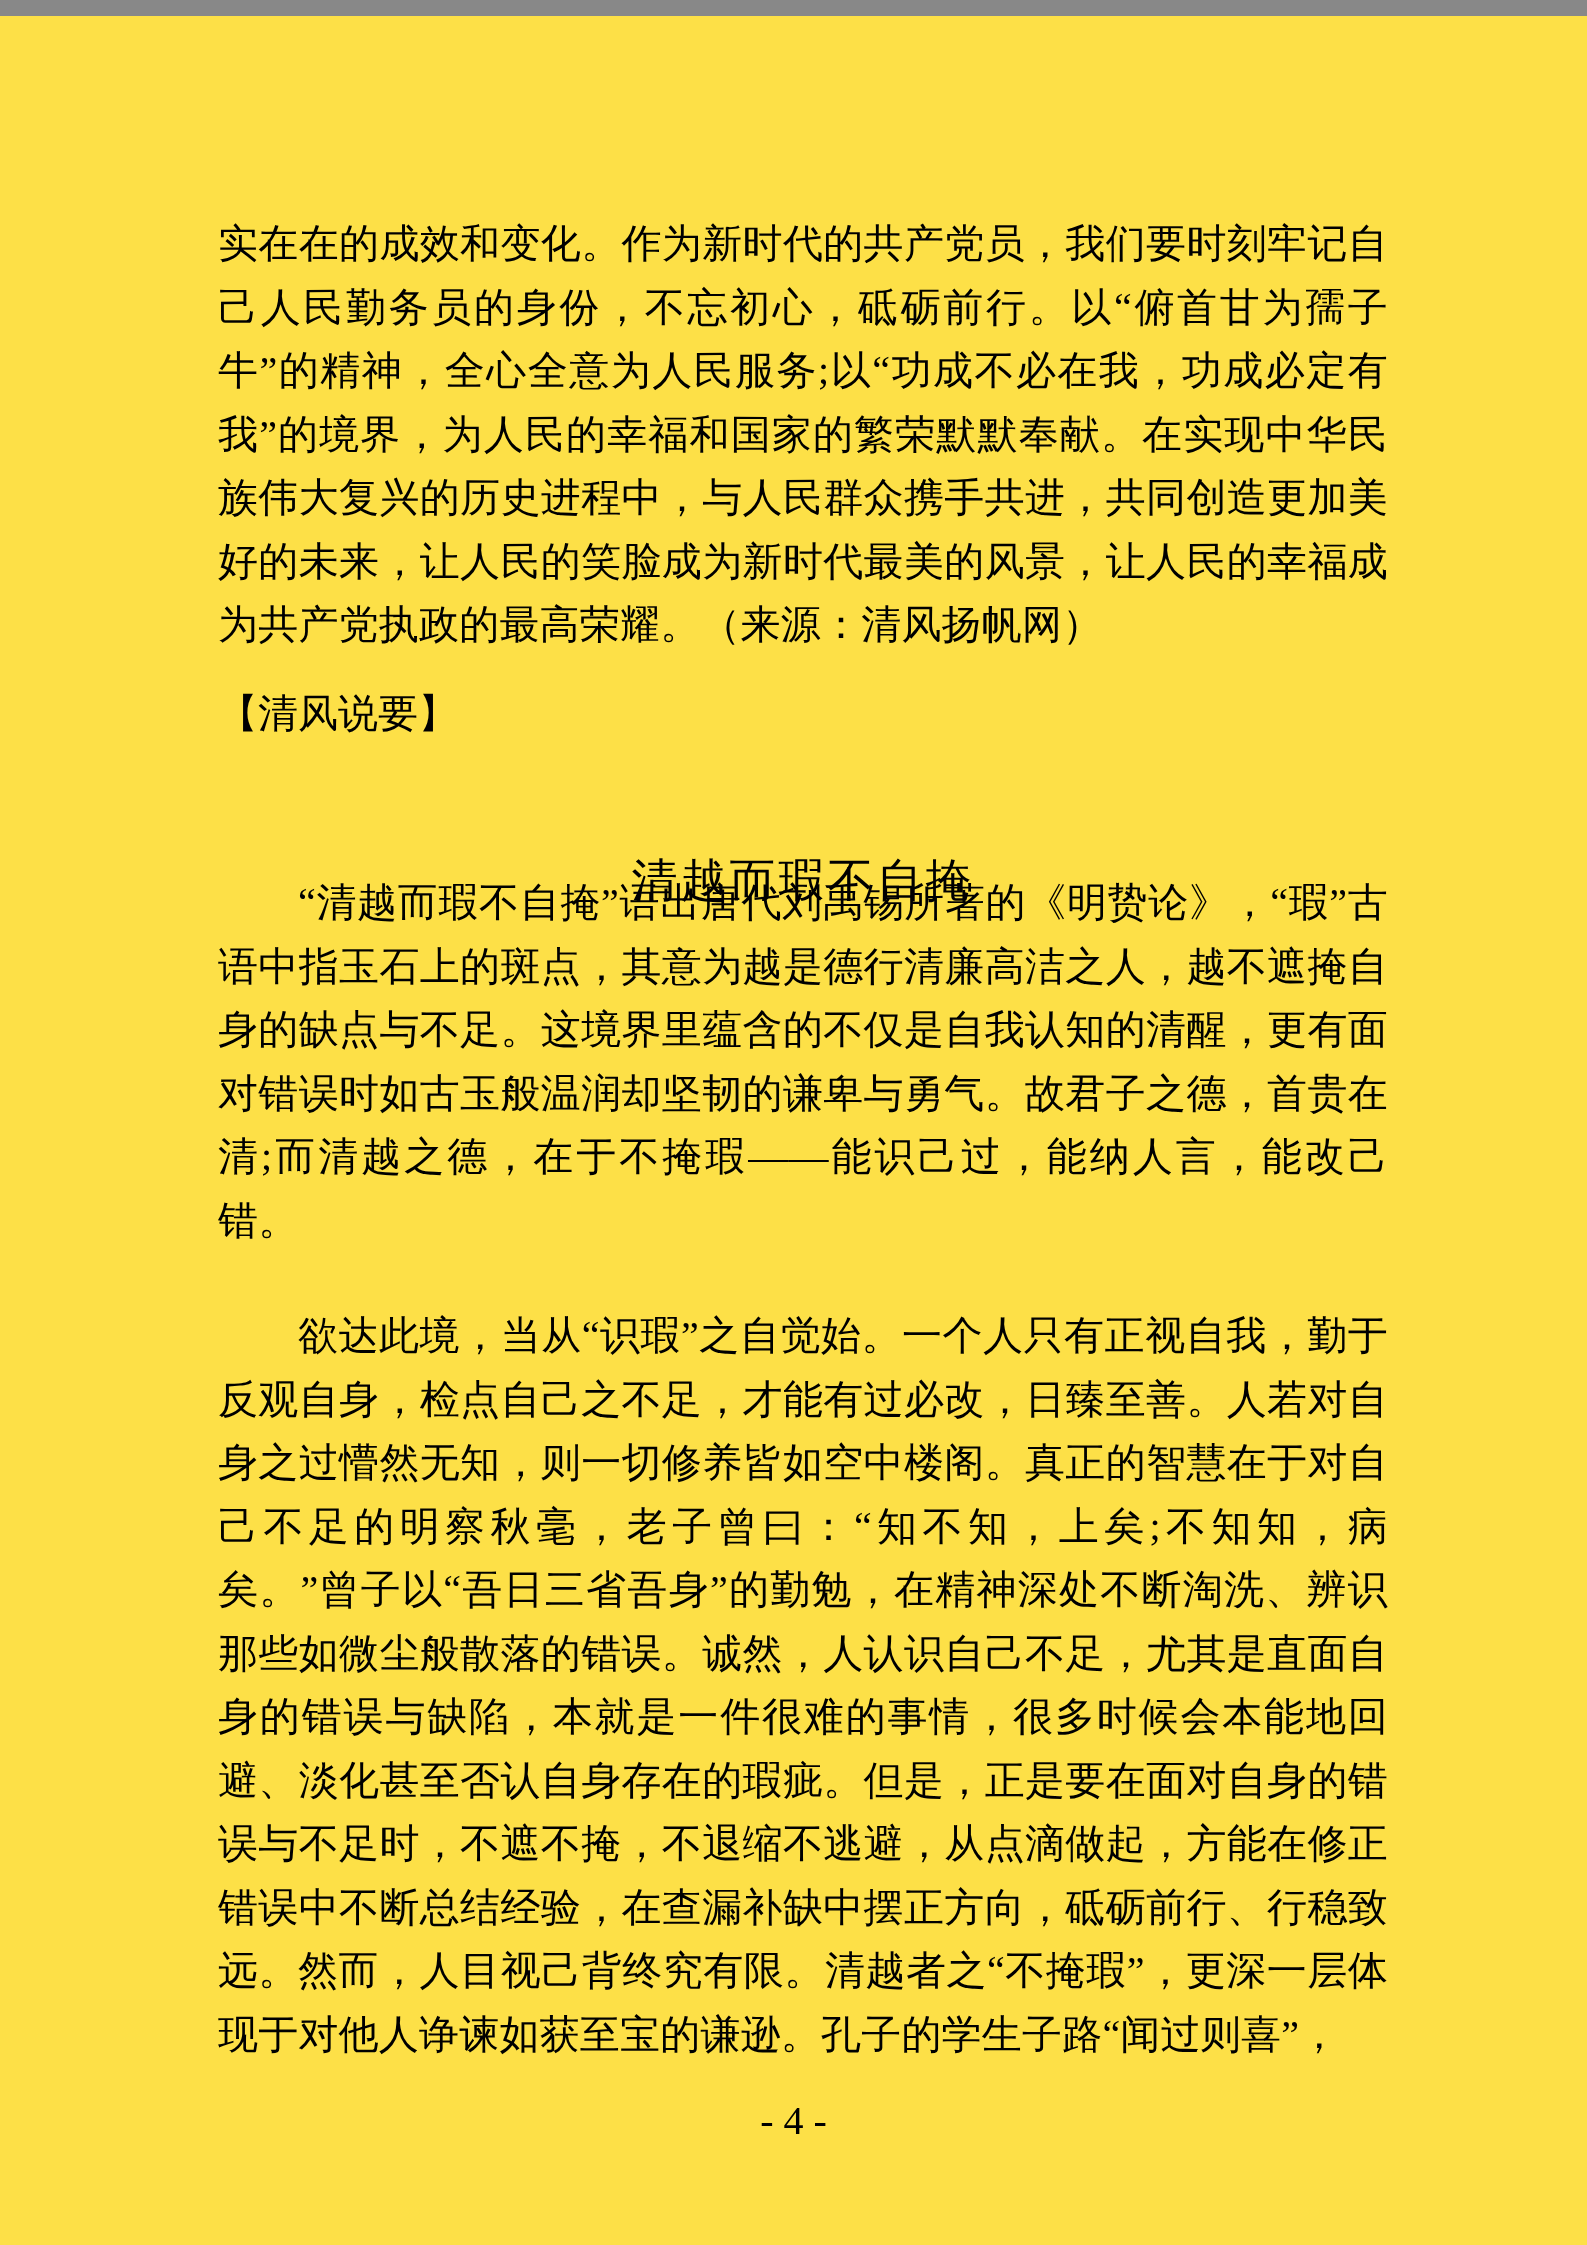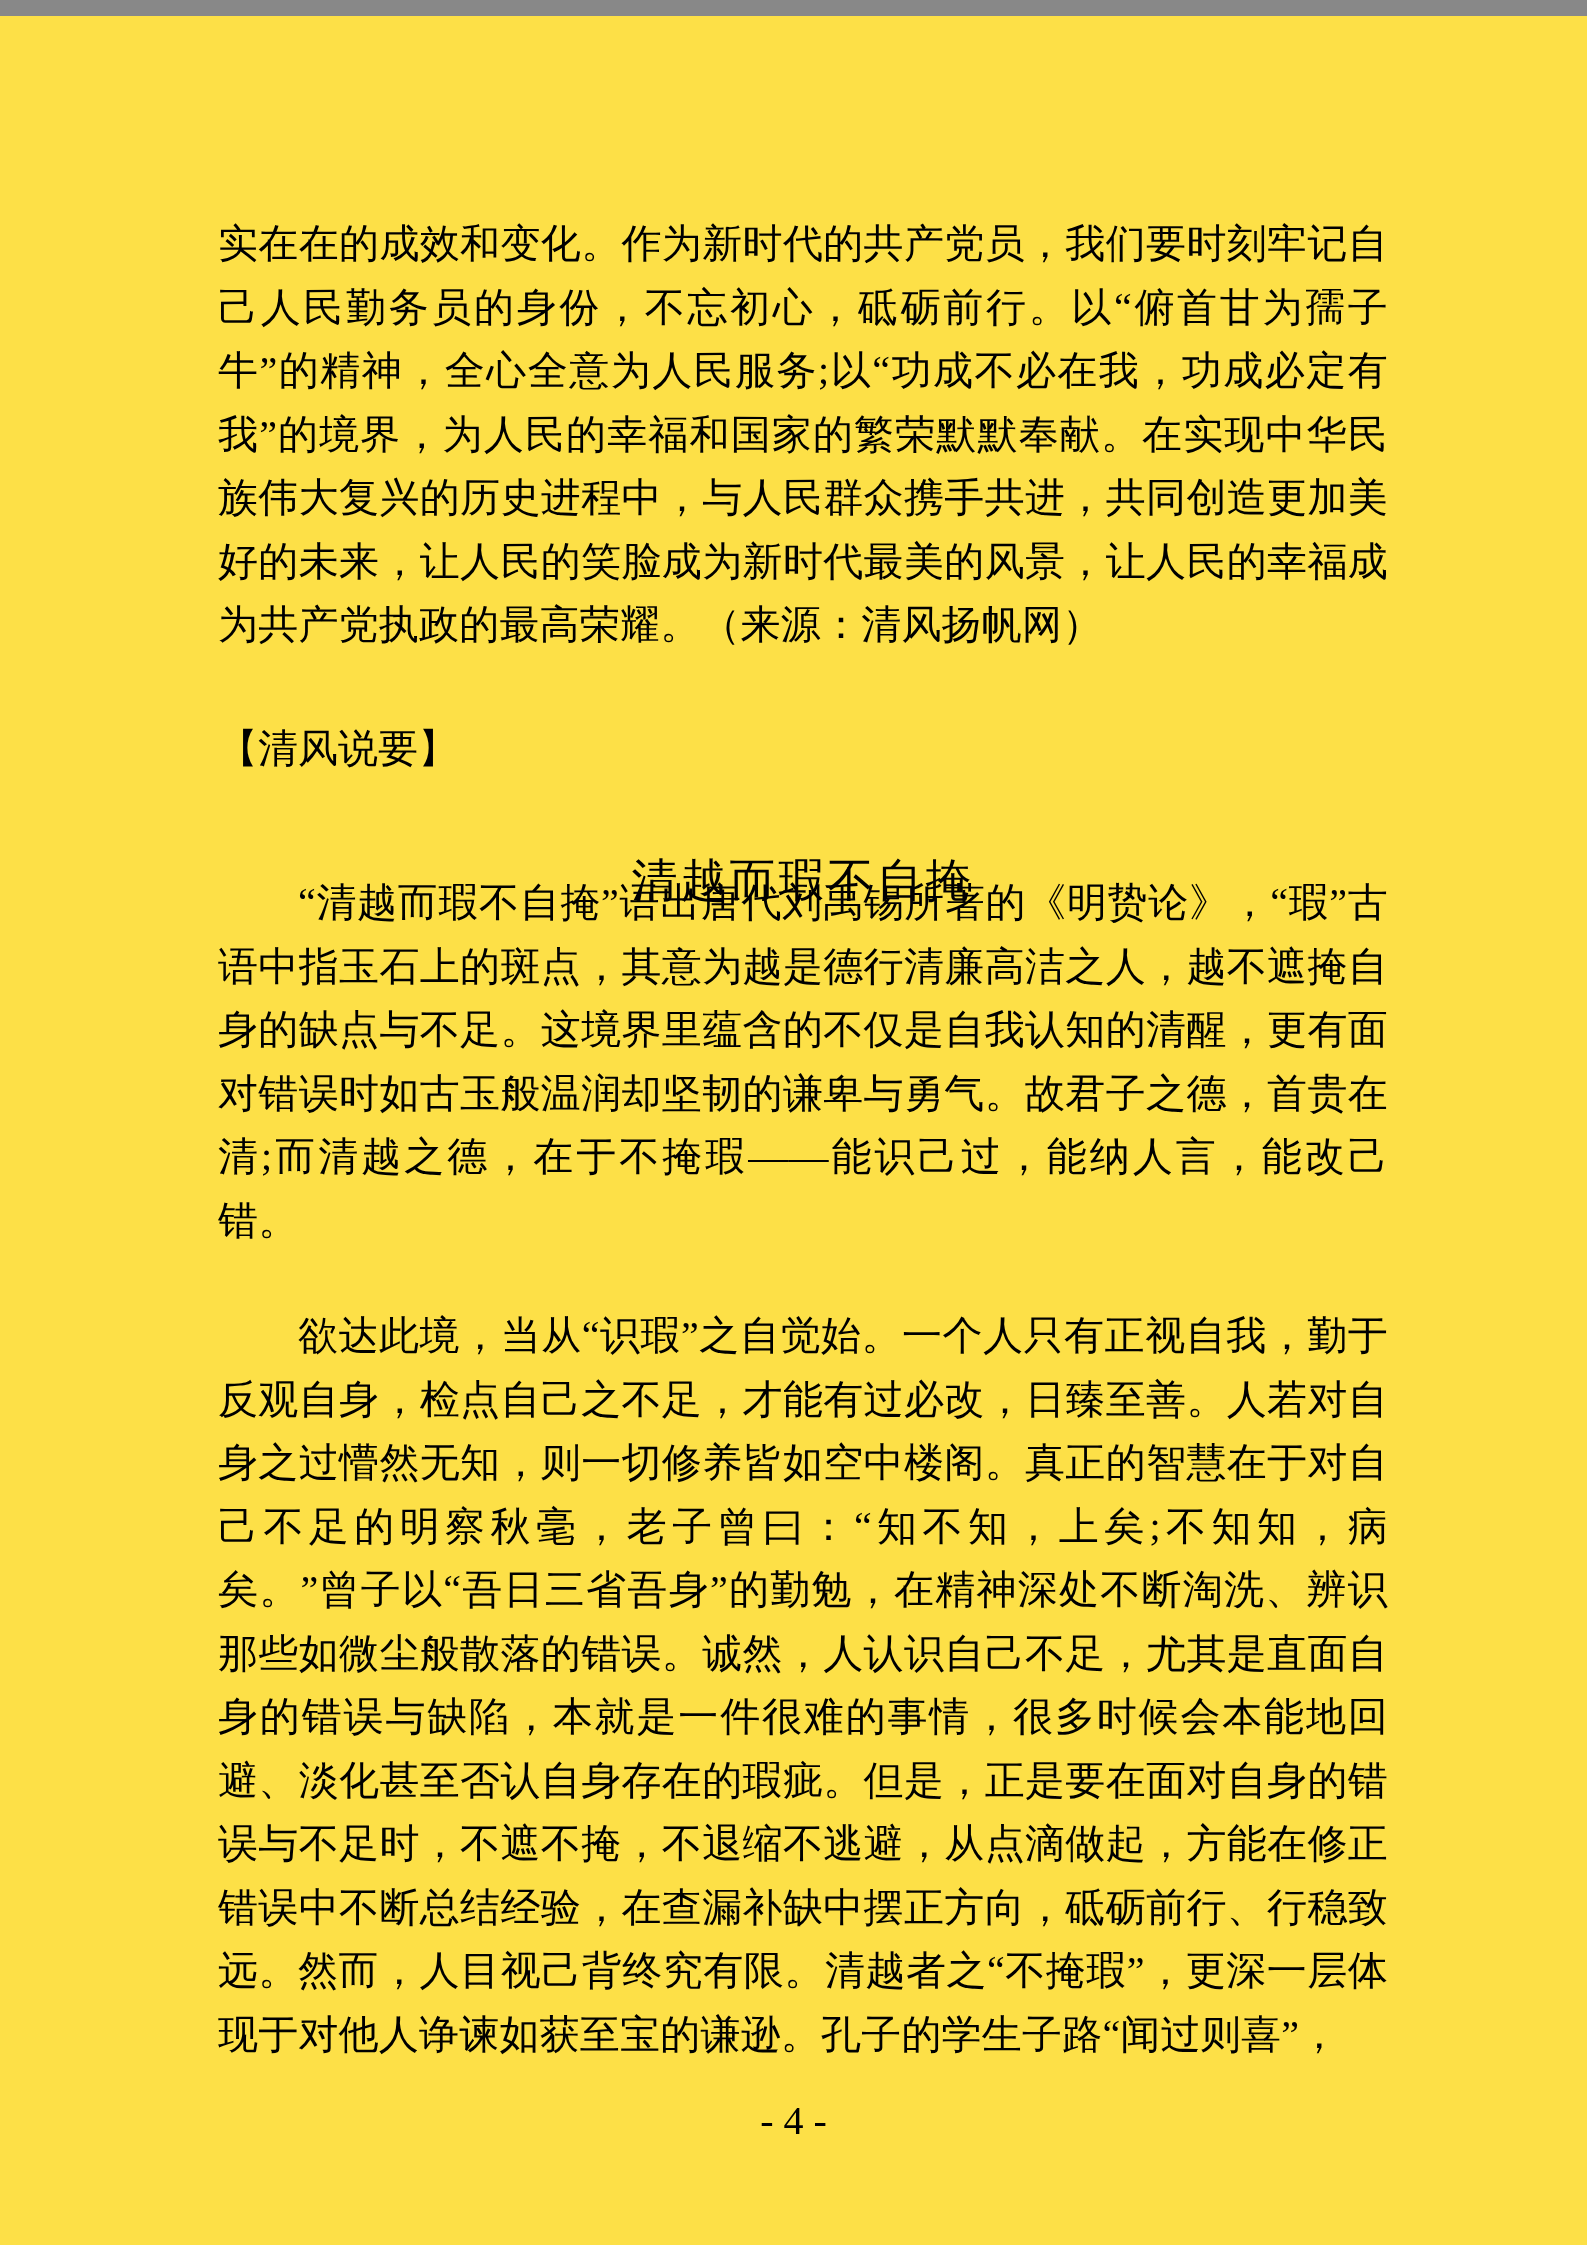--- a/index.html
+++ b/index.html
@@ -55,21 +55,21 @@
     text-align: center;
   }
 </style>
 </head>
 <body>
 
 <div class="sheet">
 
   <p class="block body-par" style="top: 196px;">实在在的成效和变化。作为新时代的共产党员，我们要时刻牢记自己人民勤务员的身份，不忘初心，砥砺前行。以“俯首甘为孺子牛”的精神，全心全意为人民服务;以“功成不必在我，功成必定有我”的境界，为人民的幸福和国家的繁荣默默奉献。在实现中华民族伟大复兴的历史进程中，与人民群众携手共进，共同创造更加美好的未来，让人民的笑脸成为新时代最美的风景，让人民的幸福成为共产党执政的最高荣耀。（来源：清风扬帆网）</p>
 
-  <p class="block section-label" style="top: 701px;">【清风说要】</p>
+  <p class="block section-label" style="top: 666px;">【清风说要】</p>
 
   <h1 class="block article-title" style="top: 823px;">清越而瑕不自掩</h1>
 
   <p class="block body-par indent" style="top: 855px;">“清越而瑕不自掩”语出唐代刘禹锡所著的《明贽论》，“瑕”古语中指玉石上的斑点，其意为越是德行清廉高洁之人，越不遮掩自身的缺点与不足。这境界里蕴含的不仅是自我认知的清醒，更有面对错误时如古玉般温润却坚韧的谦卑与勇气。故君子之德，首贵在清;而清越之德，在于不掩瑕——能识己过，能纳人言，能改己错。</p>
 
   <p class="block body-par indent" style="top: 1923px;">然而，人目视己背终究有限。清越者之“不掩瑕”，更深一层体现于对他人诤谏如获至宝的谦逊。孔子的学生子路“闻过则喜”，</p>
 
   <p class="block body-par indent" style="top: 1288px;">欲达此境，当从“识瑕”之自觉始。一个人只有正视自我，勤于反观自身，检点自己之不足，才能有过必改，日臻至善。人若对自身之过懵然无知，则一切修养皆如空中楼阁。真正的智慧在于对自己不足的明察秋毫，老子曾曰：“知不知，上矣;不知知，病矣。”曾子以“吾日三省吾身”的勤勉，在精神深处不断淘洗、辨识那些如微尘般散落的错误。诚然，人认识自己不足，尤其是直面自身的错误与缺陷，本就是一件很难的事情，很多时候会本能地回避、淡化甚至否认自身存在的瑕疵。但是，正是要在面对自身的错误与不足时，不遮不掩，不退缩不逃避，从点滴做起，方能在修正错误中不断总结经验，在查漏补缺中摆正方向，砥砺前行、行稳致远。</p>
 
   <div class="page-number">- 4 -</div>

